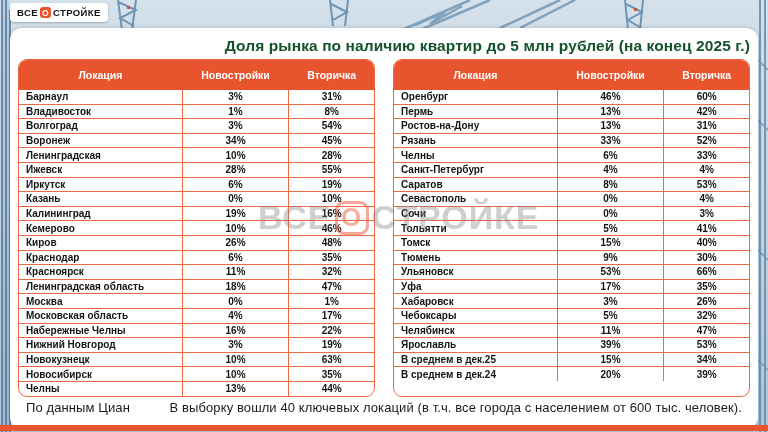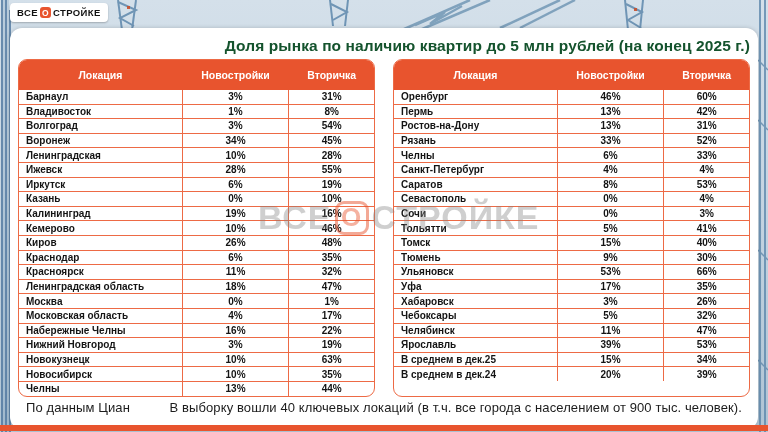--- a/index.html
+++ b/index.html
@@ -400,21 +400,21 @@
                 <td>20%</td>
                 <td>39%</td>
               </tr>
             </tbody>
         </table>
       </div>
     </div>
 
     <div class="footer">
       <span>По данным Циан</span>
-      <span class="note">В выборку вошли 40 ключевых локаций (в т.ч. все города с населением от 900 тыс. человек).</span>
+      <span class="note">В выборку вошли 40 ключевых локаций (в т.ч. все города с населением от 600 тыс. человек).</span>
     </div>
   </div>
 
   <div class="watermark">
     <span>ВСЕ</span>
     <span class="o-ring">О</span>
     <span>СТРОЙКЕ</span>
   </div>
 
   <div class="bottom-bar"></div>

